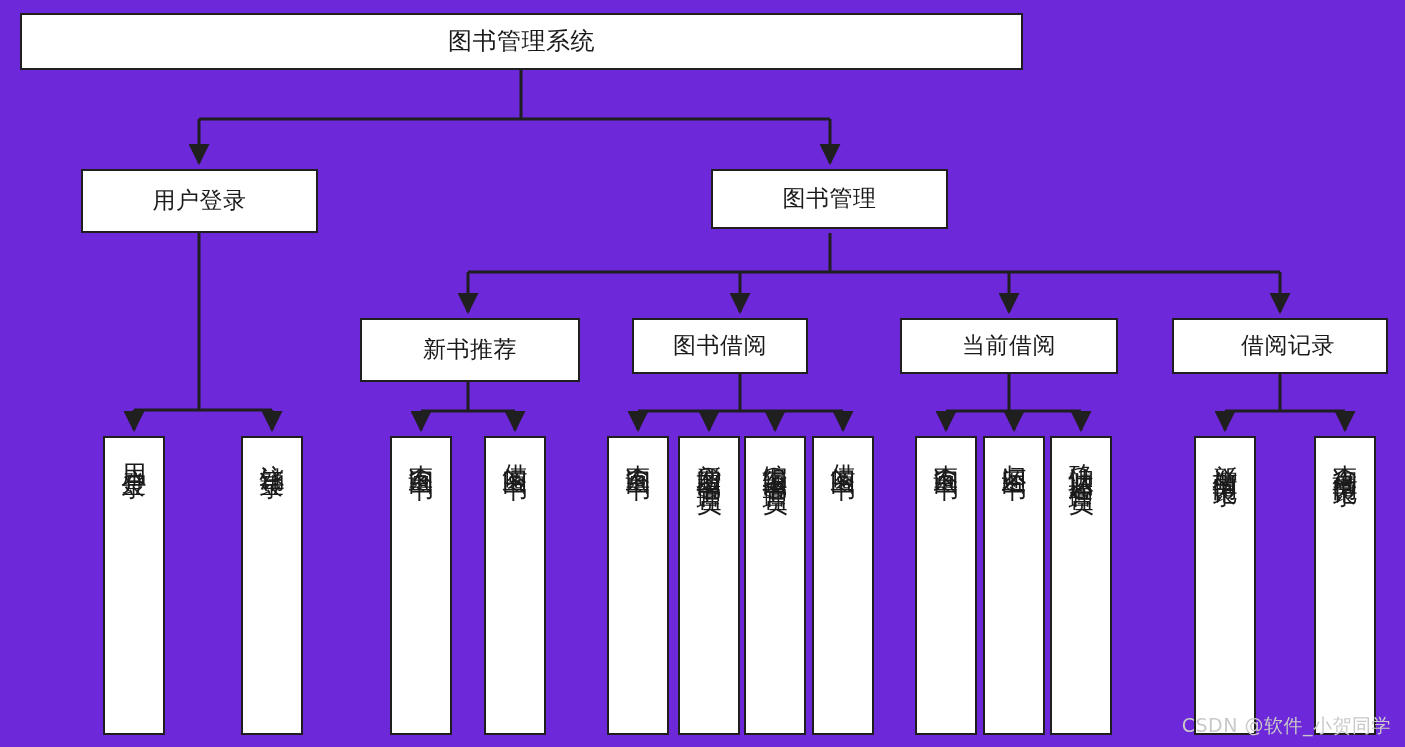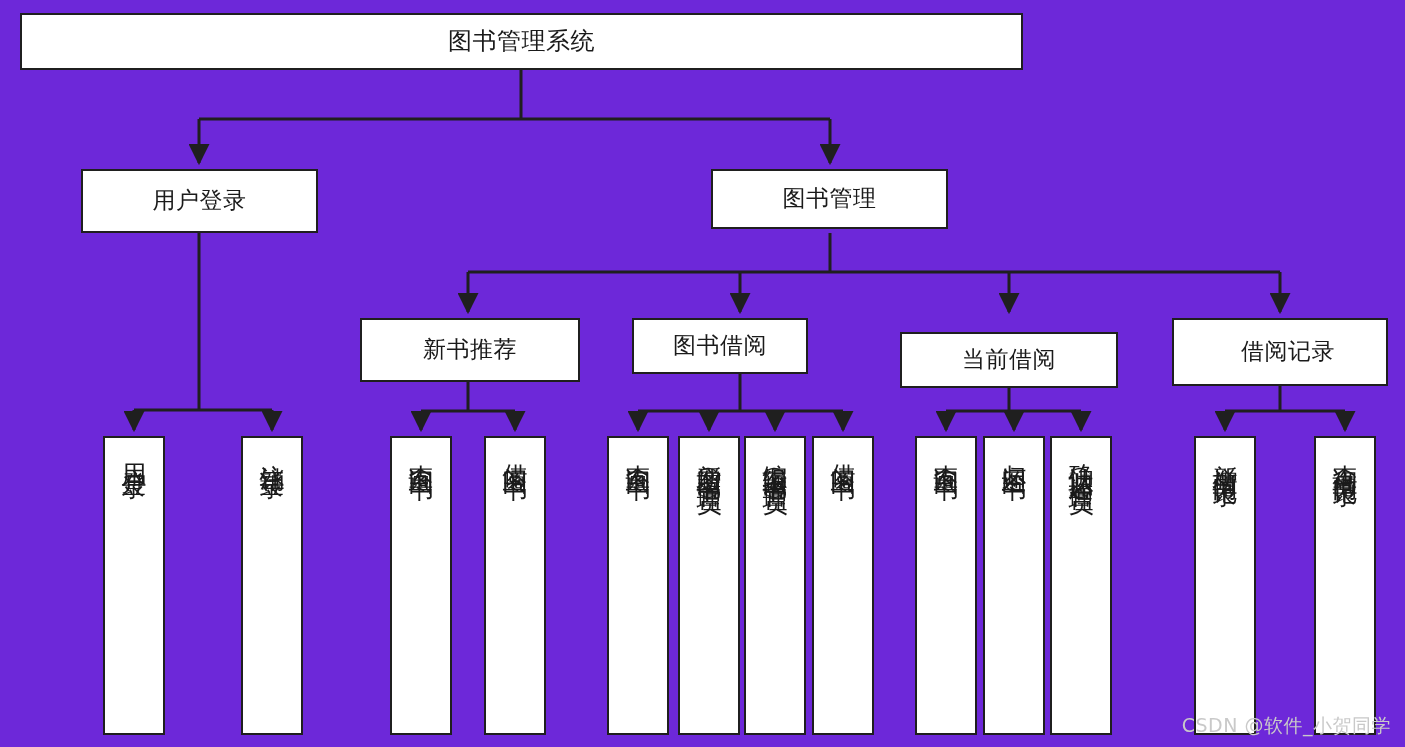--- a/index.html
+++ b/index.html
@@ -142,24 +142,24 @@
   <div class="node horiz" style="left:711px; top:169px; width:237px; height:60px;">
     <span class="label">图书管理</span>
   </div>
 
   <div class="node horiz" style="left:360px; top:318px; width:220px; height:64px;">
     <span class="label">新书推荐</span>
   </div>
   <div class="node horiz" style="left:632px; top:318px; width:176px; height:56px;">
     <span class="label">图书借阅</span>
   </div>
-  <div class="node horiz" style="left:900px; top:332px; width:218px; height:56px;">
+  <div class="node horiz" style="left:900px; top:318px; width:218px; height:56px;">
     <span class="label">当前借阅</span>
   </div>
-  <div class="node horiz" style="left:1172px; top:318px; width:216px; height:68px;padding-left:16px;">
+  <div class="node horiz" style="left:1172px; top:318px; width:216px; height:56px;padding-left:16px;">
     <span class="label">借阅记录</span>
   </div>
 
   <div class="node vert" style="left:103px; top:436px; width:62px; height:299px;">
     <span class="label">用户登录</span>
   </div>
   <div class="node vert" style="left:241px; top:436px; width:62px; height:299px;">
     <span class="label">注销登录</span>
   </div>
   <div class="node vert" style="left:390px; top:436px; width:62px; height:299px;">

